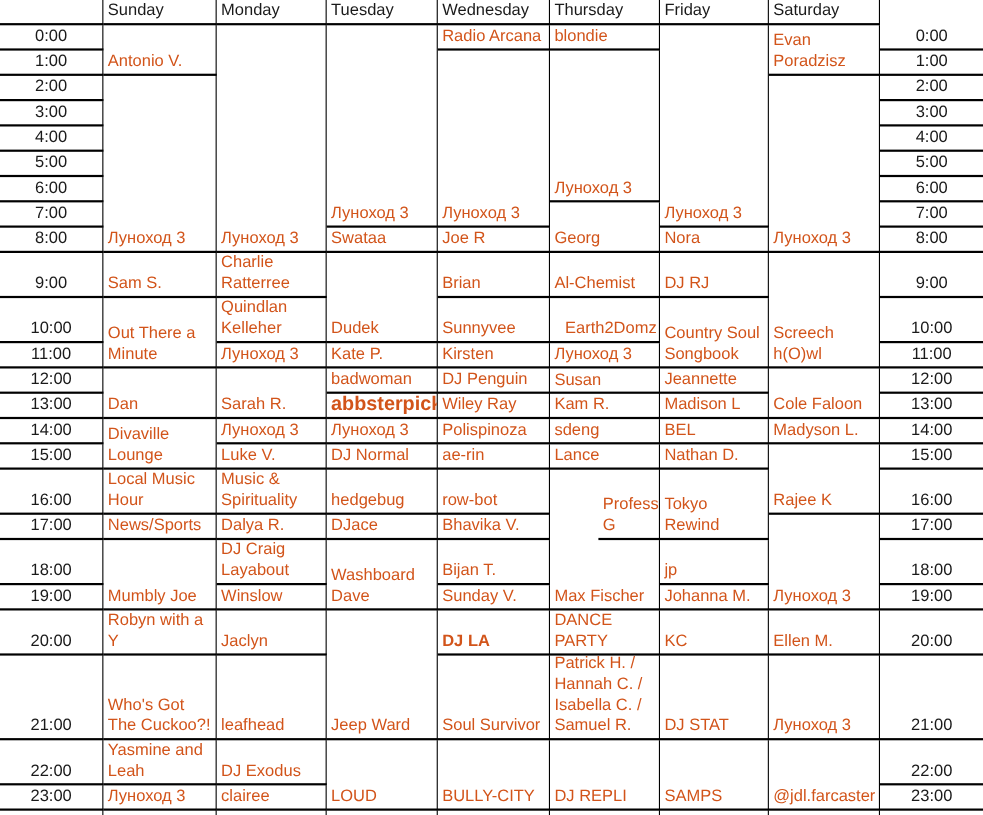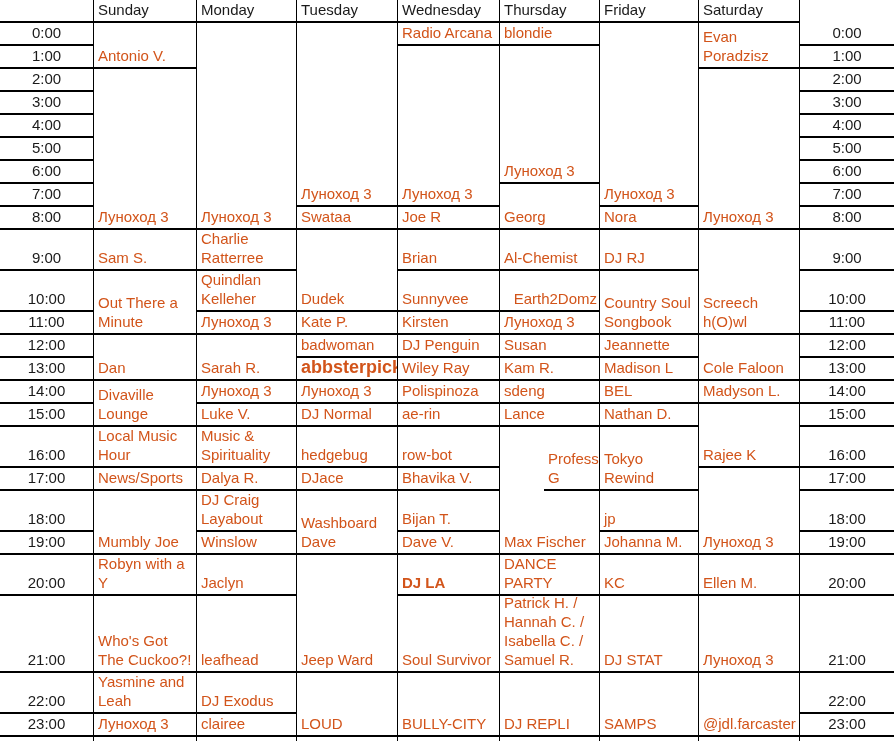--- a/index.html
+++ b/index.html
@@ -241,21 +241,21 @@
     </div>
     <div class="cell show-cell" style="grid-area: 14 / 3 / span 2;">
       <span>Sarah R.</span>
     </div>
     <div class="cell show-cell" style="grid-area: 14 / 4 / span 1;">
       <span>badwoman</span>
     </div>
     <div class="cell show-cell" style="grid-area: 14 / 5 / span 1;">
       <span>DJ Penguin</span>
     </div>
-    <div class="cell show-cell" style="grid-area: 14 / 6 / span 1;">
+    <div class="cell show-cell" style="grid-area: 14 / 6 / span 1; align-items: center;">
       <span>Susan</span>
     </div>
     <div class="cell show-cell" style="grid-area: 14 / 7 / span 1;">
       <span>Jeannette</span>
     </div>
     <div class="cell show-cell" style="grid-area: 14 / 8 / span 2;">
       <span>Cole Faloon</span>
     </div>
     <div class="cell time-cell no-right" style="grid-area: 14 / 9 / span 1;">
       <span>12:00</span>
@@ -398,21 +398,21 @@
     <div class="cell time-cell no-right" style="grid-area: 20 / 9 / span 1;">
       <span>18:00</span>
     </div>
     <div class="cell time-cell" style="grid-area: 21 / 1 / span 1;">
       <span>19:00</span>
     </div>
     <div class="cell show-cell" style="grid-area: 21 / 3 / span 1;">
       <span>Winslow</span>
     </div>
     <div class="cell show-cell" style="grid-area: 21 / 5 / span 1;">
-      <span>Dave V.</span>
+      <span>Sunday V.</span>
     </div>
     <div class="cell show-cell" style="grid-area: 21 / 7 / span 1;">
       <span>Johanna M.</span>
     </div>
     <div class="cell time-cell no-right" style="grid-area: 21 / 9 / span 1;">
       <span>19:00</span>
     </div>
     <div class="cell time-cell" style="grid-area: 22 / 1 / span 1;">
       <span>20:00</span>
     </div>

